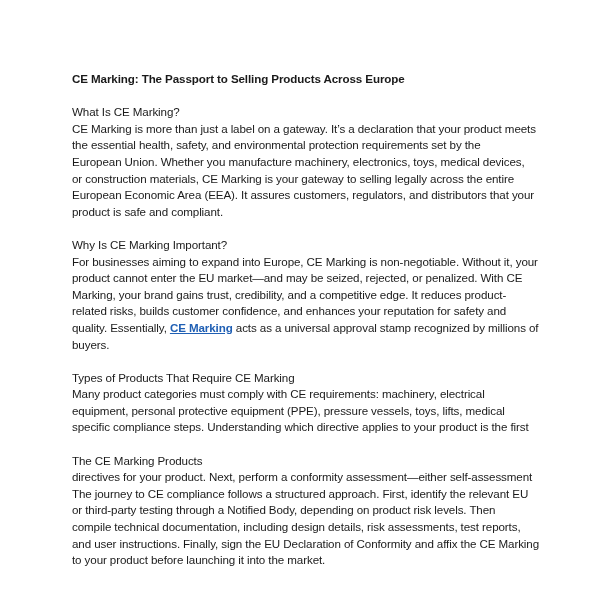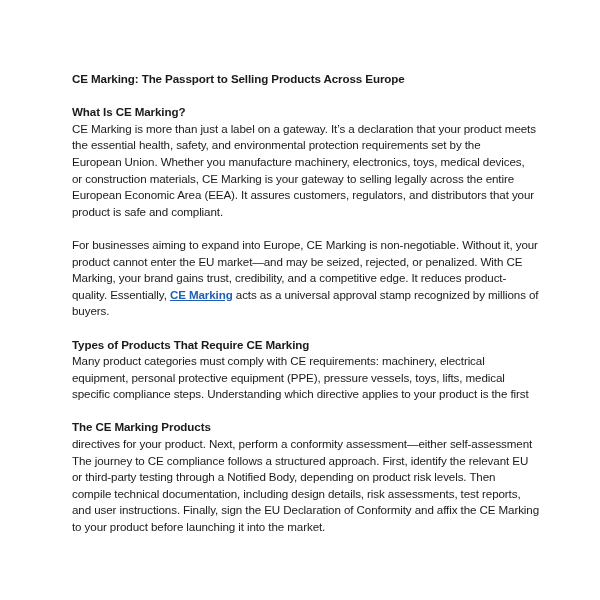--- a/index.html
+++ b/index.html
@@ -26,21 +26,21 @@
     }
     .title {
       font-weight: bold;
       margin: 0 0 16.6px 0;
       white-space: nowrap;
     }
     .section {
       margin: 0 0 16.6px 0;
     }
     .heading {
-      font-weight: bold;
+      font-weight: normal;
       margin: 0;
       white-space: nowrap;
     }
     .line {
       display: block;
       white-space: nowrap;
     }
     a.link {
       color: #1f5fb4;
       font-weight: bold;
@@ -57,23 +57,25 @@
     <div class="heading">What Is CE Marking?</div>
     <span class="line">CE Marking is more than just a label on a gateway. It’s a declaration that your product meets</span>
     <span class="line">the essential health, safety, and environmental protection requirements set by the</span>
     <span class="line">European Union. Whether you manufacture machinery, electronics, toys, medical devices,</span>
     <span class="line">or construction materials, CE Marking is your gateway to selling legally across the entire</span>
     <span class="line">European Economic Area (EEA). It assures customers, regulators, and distributors that your</span>
     <span class="line">product is safe and compliant.</span>
   </div>
 
   <div class="section">
+    <div class="heading">Why Is CE Marking Important?</div>
     <span class="line">For businesses aiming to expand into Europe, CE Marking is non-negotiable. Without it, your</span>
     <span class="line">product cannot enter the EU market—and may be seized, rejected, or penalized. With CE</span>
     <span class="line">Marking, your brand gains trust, credibility, and a competitive edge. It reduces product-</span>
+    <span class="line">related risks, builds customer confidence, and enhances your reputation for safety and</span>
     <span class="line"><span>quality. Essentially, </span><a class="link" href="#">CE Marking</a><span> acts as a universal approval stamp recognized by millions of</span></span>
     <span class="line">buyers.</span>
   </div>
 
   <div class="section">
     <div class="heading">Types of Products That Require CE Marking</div>
     <span class="line">Many product categories must comply with CE requirements: machinery, electrical</span>
     <span class="line">equipment, personal protective equipment (PPE), pressure vessels, toys, lifts, medical</span>
     <span class="line">specific compliance steps. Understanding which directive applies to your product is the first</span>
   </div>

